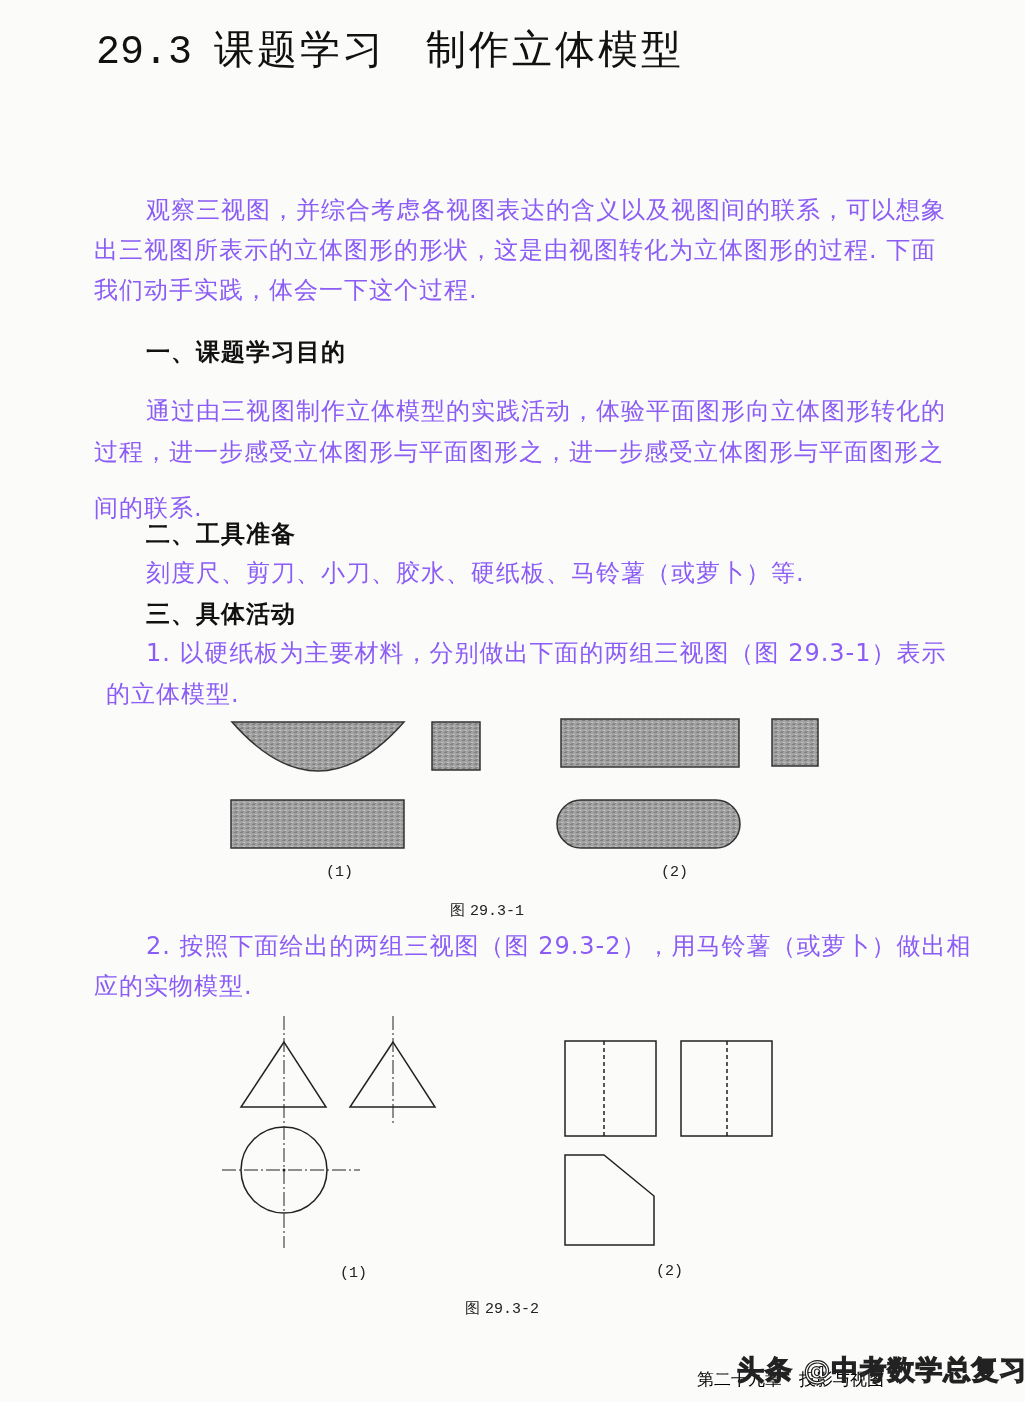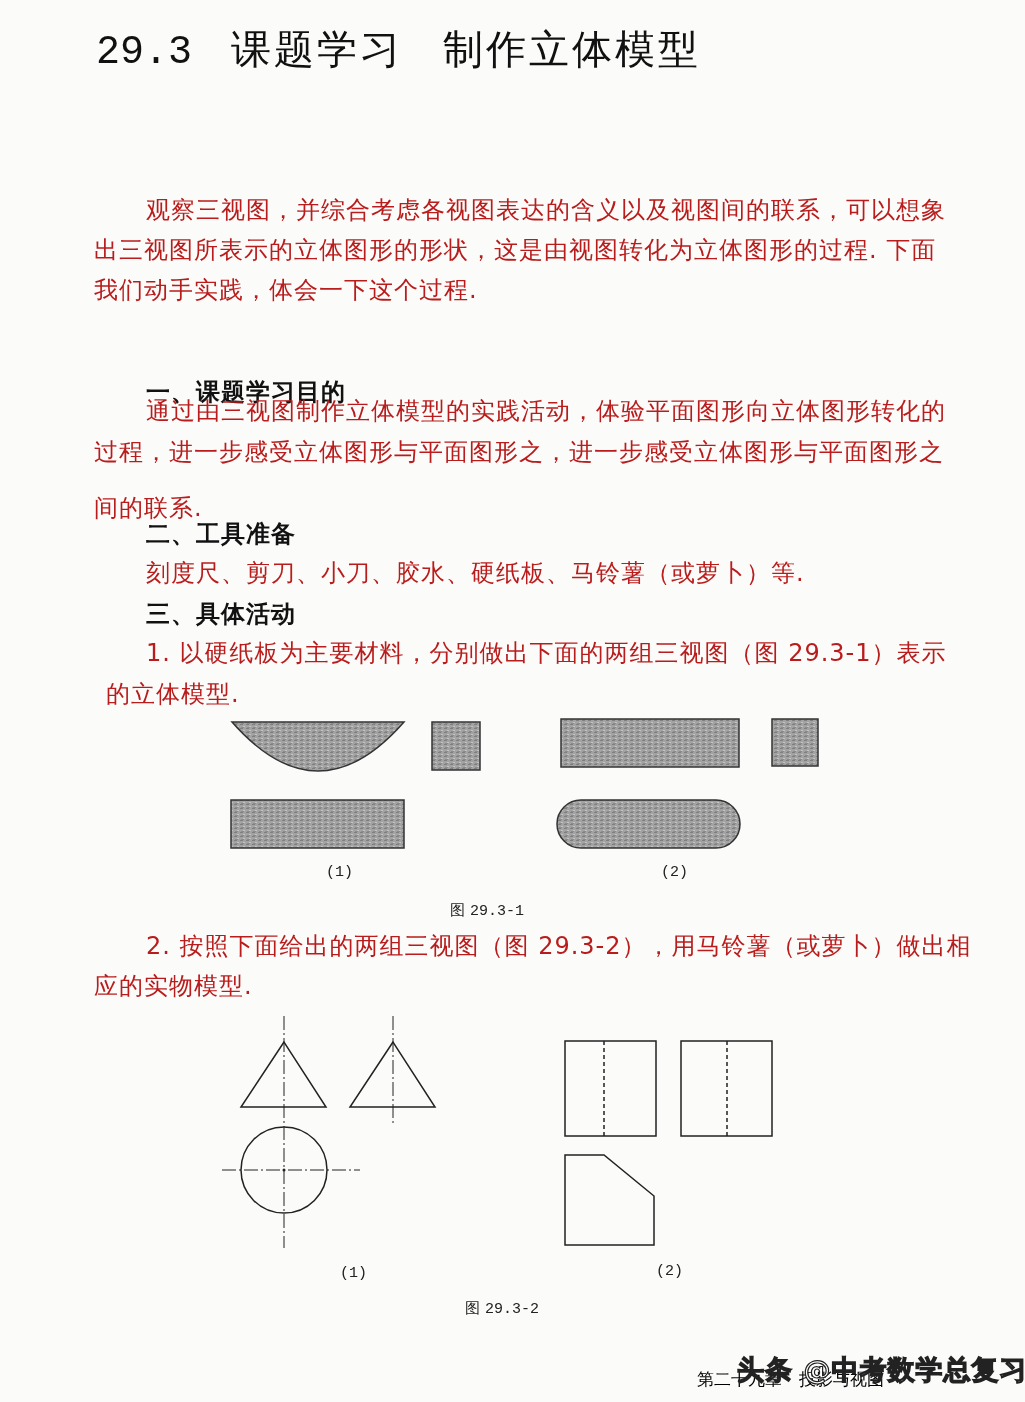--- a/index.html
+++ b/index.html
@@ -6,42 +6,42 @@
   body {
     width: 1025px; height: 1402px; position: relative; overflow: hidden;
     background: #fbfbf9; color: #1a1a1a;
     font-family: "DejaVu Sans", "Liberation Sans", sans-serif;
   }
   .abs { position: absolute; white-space: nowrap; }
   .title {
     left: 96px; top: 22px; font-size: 40px; letter-spacing: 3px;
     font-family: "DejaVu Serif", "Liberation Serif", serif; color: #111;
   }
-  .title .num { font-family: "Liberation Mono", "DejaVu Sans Mono", monospace; font-size: 40px; margin-right: 39px; letter-spacing: 0; }
+  .title .num { font-family: "Liberation Mono", "DejaVu Sans Mono", monospace; font-size: 40px; margin-right: 22px; letter-spacing: 0; }
   .title .gap { display: inline-block; width: 40px; }
-  .para { font-size: 24px; line-height: 40px; letter-spacing: 1px; color: #b91c1c; }
+  .para { font-size: 24px; line-height: 40px; letter-spacing: 1px; color: #8b5cf6; }
   .heading { font-size: 24px; color: #111; font-weight: bold; letter-spacing: 1px; }
   .caption { font-size: 15px; color: #222; font-family: "Liberation Mono", "DejaVu Sans Mono", monospace; }
   .caption-cn { font-size: 15px; color: #222; }
   svg { position: absolute; left: 0; top: 0; }
   .footer { font-size: 17px; color: #000000; }
   .watermark { font-size: 27px; color: #fff; -webkit-text-stroke: 1.2px #222; letter-spacing: 1px; font-weight: bold; }
 </style>
 </head>
 <body>
 
 <div class="abs title">
   <span class="num">29.3</span><span>课题学习</span><span class="gap"></span><span>制作立体模型</span>
 </div>
 
 <div class="abs para" style="left:146px; top:190px;">观察三视图，并综合考虑各视图表达的含义以及视图间的联系，可以想象</div>
 <div class="abs para" style="left:94px; top:230px;">出三视图所表示的立体图形的形状，这是由视图转化为立体图形的过程. 下面</div>
 <div class="abs para" style="left:94px; top:270px;">我们动手实践，体会一下这个过程.</div>
 
-<div class="abs heading" style="left:146px; top:376px;">一、课题学习目的</div>
+<div class="abs heading" style="left:146px; top:336px;">一、课题学习目的</div>
 <div class="abs para" style="left:146px; top:391px;">通过由三视图制作立体模型的实践活动，体验平面图形向立体图形转化的</div>
 <div class="abs para" style="left:94px; top:432px;">过程，进一步感受立体图形与平面图形之，进一步感受立体图形与平面图形之</div>
 <div class="abs para" style="left:94px; top:488px;">间的联系.</div>
 
 <div class="abs heading" style="left:146px; top:518px;">二、工具准备</div>
 <div class="abs para" style="left:146px; top:553px;">刻度尺、剪刀、小刀、胶水、硬纸板、马铃薯（或萝卜）等.</div>
 
 <div class="abs heading" style="left:146px; top:598px;">三、具体活动</div>
 <div class="abs para" style="left:146px; top:633px;">1. 以硬纸板为主要材料，分别做出下面的两组三视图（图 29.3-1）表示</div>
 <div class="abs para" style="left:106px; top:674px;">的立体模型.</div>

